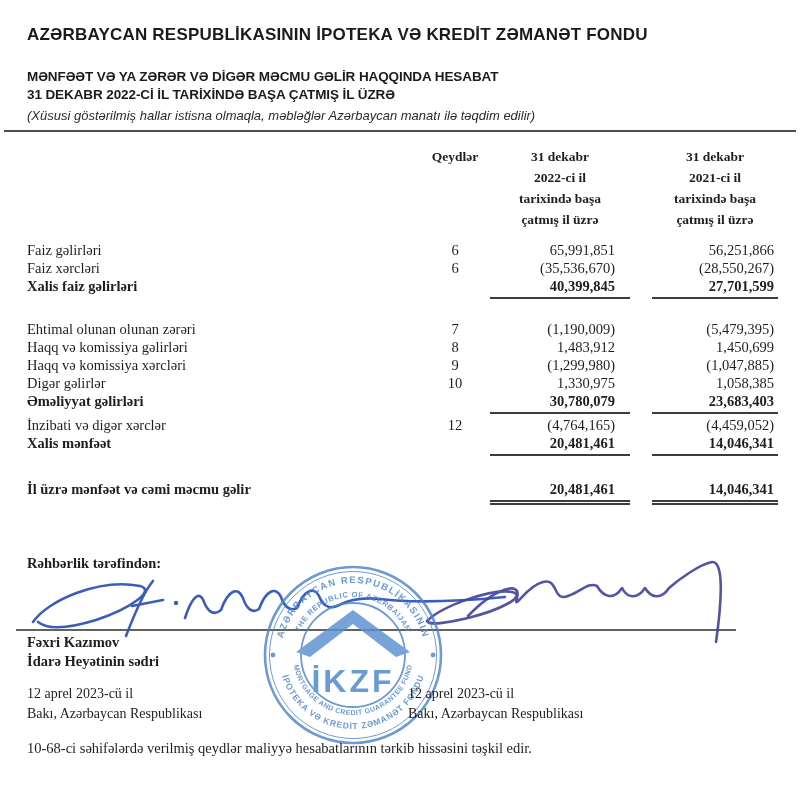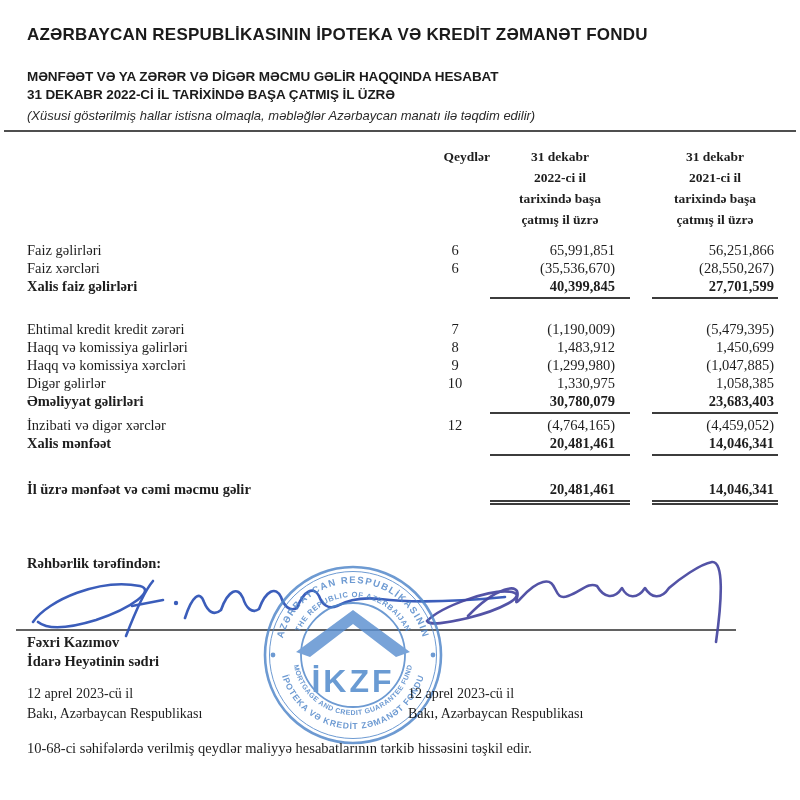--- a/index.html
+++ b/index.html
@@ -15,21 +15,21 @@
   .top-rule{position:absolute;left:4px;right:4px;top:130px;border-top:2px solid #4f4f4f;}
   
   .fin-table{position:absolute;left:27px;top:146px;width:751px;font-size:14.5px;}
   .t-row{display:flex;align-items:flex-start;line-height:18px;}
   .c-label{flex:1 1 auto;}
   .c-note{flex:0 0 70px;text-align:center;}
   .c-v2022{flex:0 0 140px;text-align:right;padding-right:15px;box-sizing:border-box;}
   .c-gap{flex:0 0 22px;}
   .c-v2021{flex:0 0 126px;text-align:right;padding-right:4px;box-sizing:border-box;}
   .t-head{font-weight:bold;font-size:13.5px;line-height:21px;margin-bottom:11px;}
-  .t-head .c-note{text-align:right;}
+  .t-head .c-note{text-align:center;}
   .t-head .c-v2022,.t-head .c-v2021{text-align:center;white-space:pre-line;padding-right:0;}
   .bold{font-weight:bold;}
   .u-single{border-bottom:2px solid #3c3c3c;padding-bottom:2px;margin-bottom:2px;}
   .u-double{border-bottom:5px double #3c3c3c;padding-bottom:2px;margin-bottom:2px;}
   
   .sig-heading{position:absolute;left:27px;top:555px;font-weight:bold;font-size:14.5px;}
   .sig-name{position:absolute;top:633px;font-weight:bold;font-size:14.5px;line-height:19px;white-space:pre-line;}
   .sig-name.left{left:27px;}
   .sig-name.right{left:408px;}
   .sig-date{position:absolute;top:684px;font-size:14px;line-height:20px;white-space:pre-line;}
@@ -81,21 +81,21 @@
       <div class="c-v2021">(28,550,267)</div>
     </div>
         <div class="t-row bold">
       <div class="c-label">Xalis faiz gəlirləri</div>
       <div class="c-note"></div>
       <div class="c-v2022 u-single">40,399,845</div>
       <div class="c-gap"></div>
       <div class="c-v2021 u-single">27,701,599</div>
     </div>
         <div class="t-row" style="margin-top: 19px;">
-      <div class="c-label">Ehtimal kredit kredit zərəri</div>
+      <div class="c-label">Ehtimal olunan olunan zərəri</div>
       <div class="c-note">7</div>
       <div class="c-v2022">(1,190,009)</div>
       <div class="c-gap"></div>
       <div class="c-v2021">(5,479,395)</div>
     </div>
         <div class="t-row">
       <div class="c-label">Haqq və komissiya gəlirləri</div>
       <div class="c-note">8</div>
       <div class="c-v2022">1,483,912</div>
       <div class="c-gap"></div>

